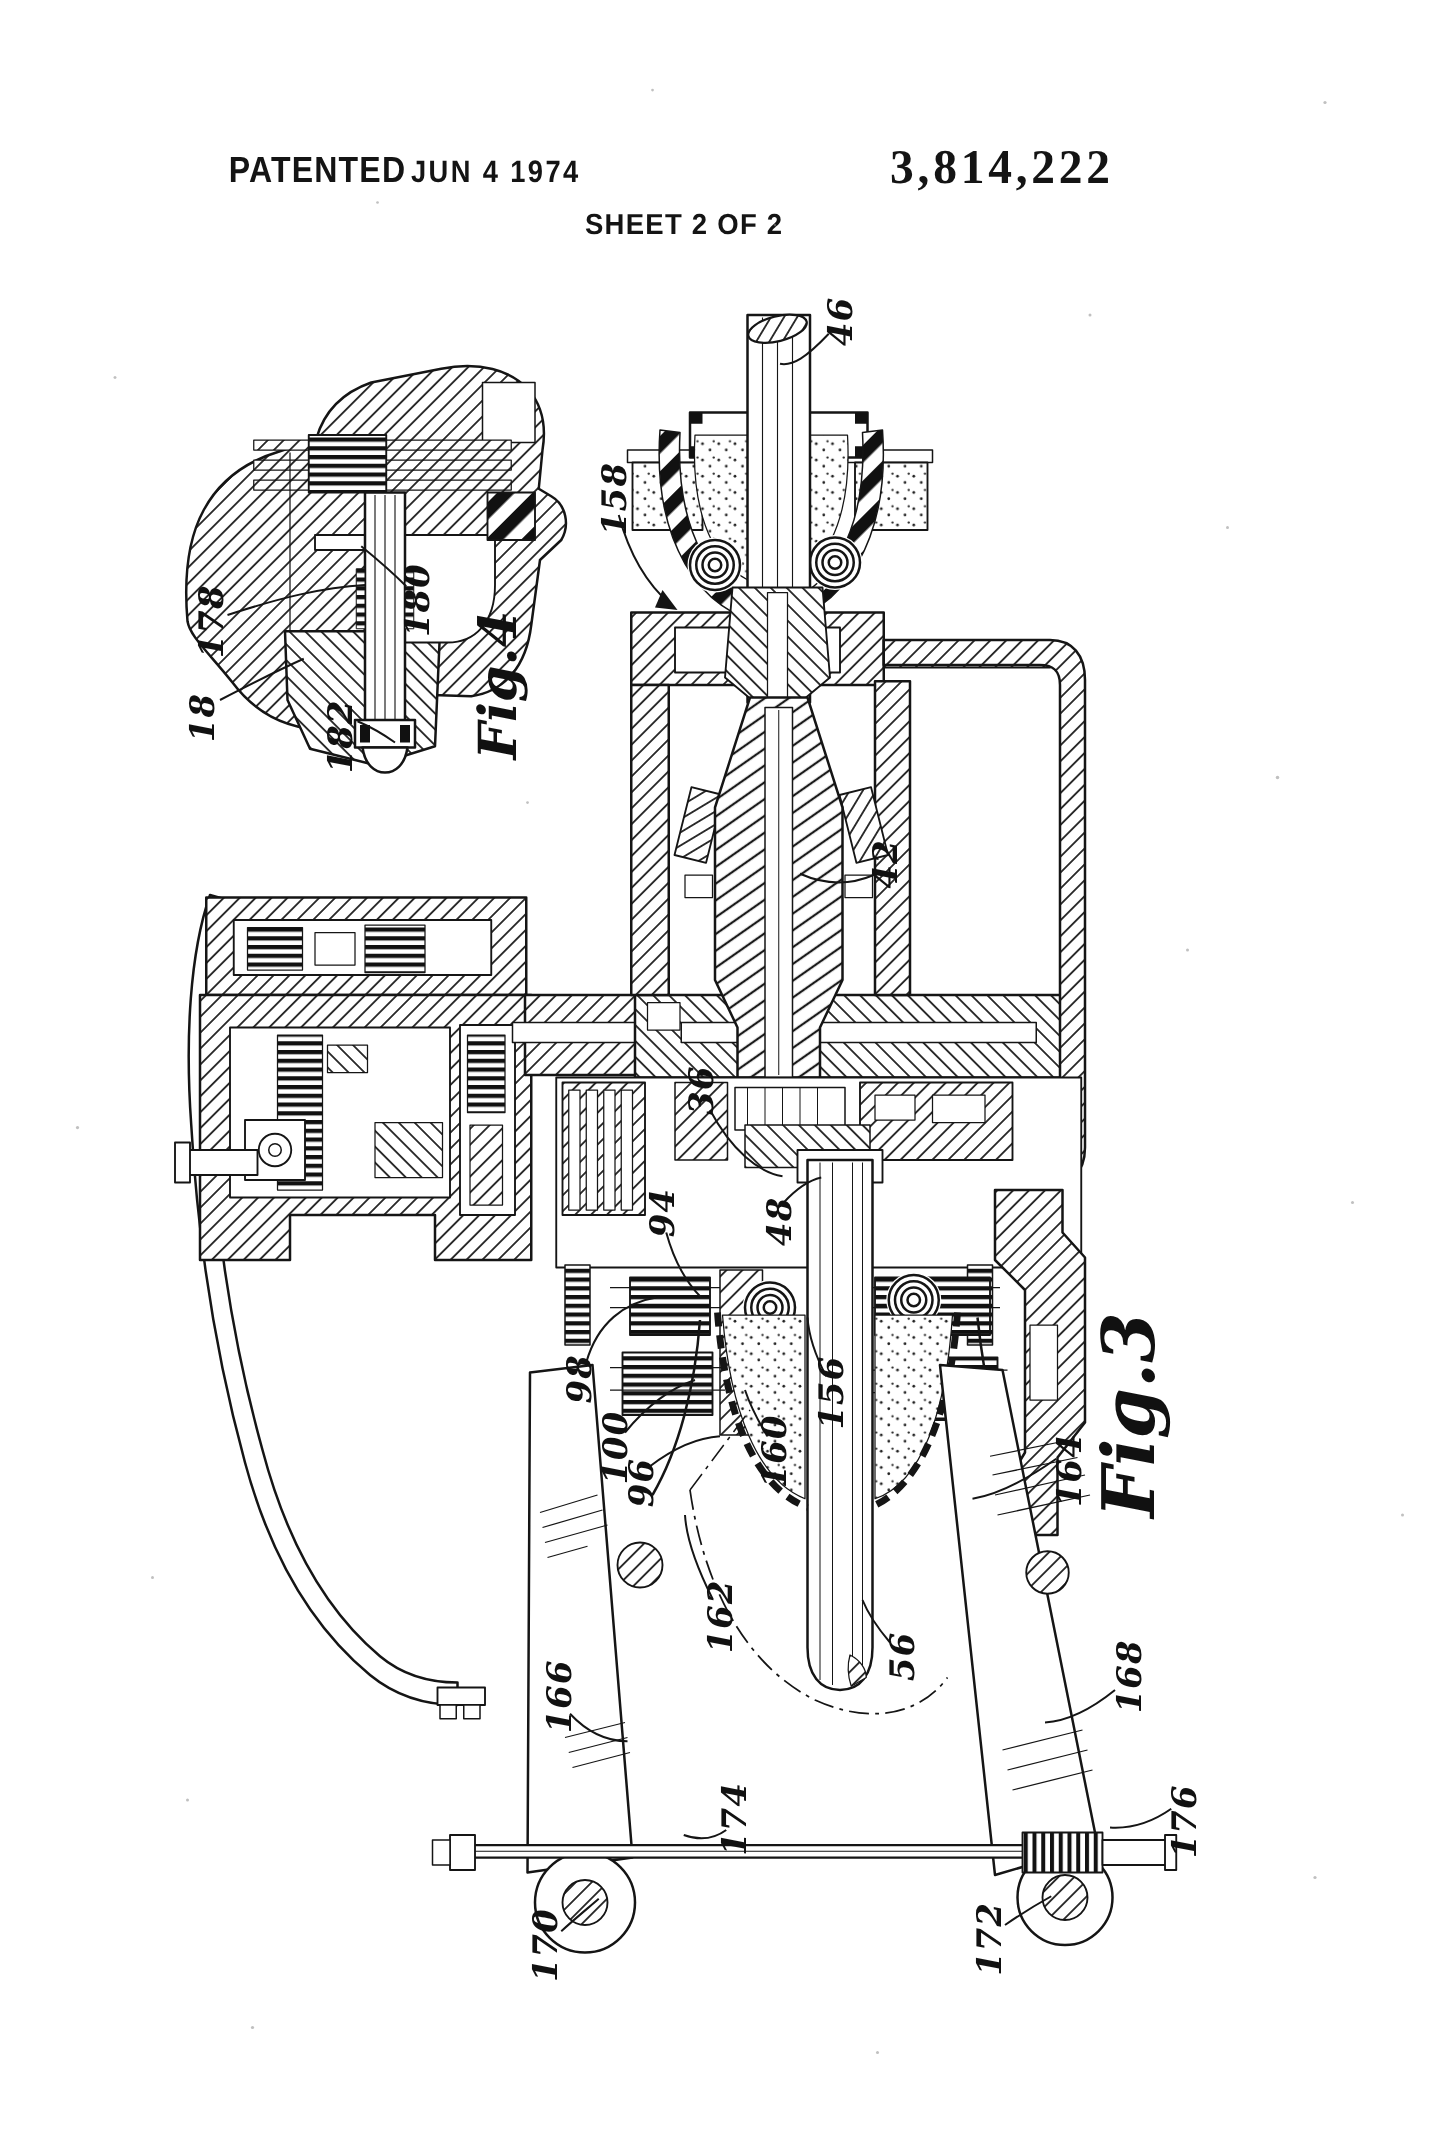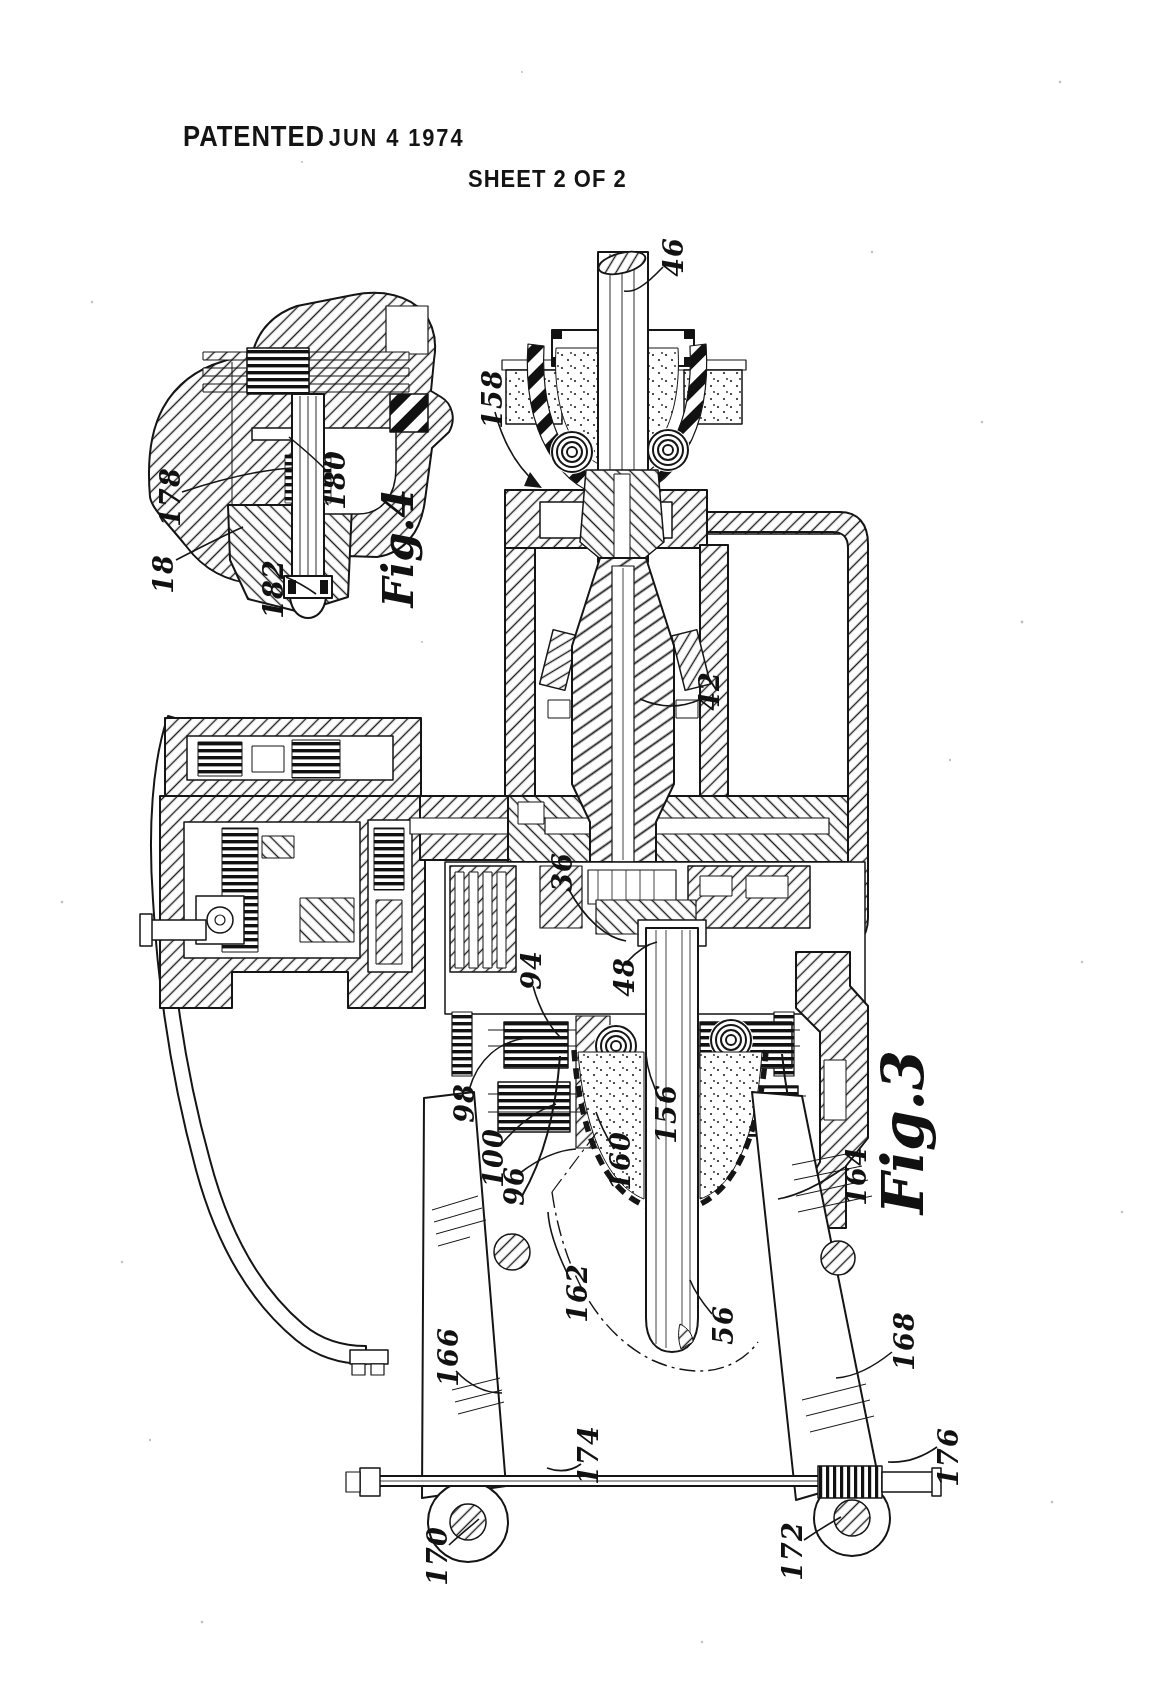--- a/index.html
+++ b/index.html
@@ -51,20 +51,21 @@
     color:#111;white-space:nowrap;
   }
 </style>
 </head>
 <body>
 
 <div class="page">
 
   <div class="hdr-stamp"><span>PATENTED</span><span class="date">JUN 4 1974</span></div>
 
+  <div class="hdr-number">3,814,222</div>
 
   <div class="hdr-sheet">SHEET 2 OF 2</div>
 
   <svg class="art" width="1161" height="1705" viewBox="0 0 1161 1705" xmlns="http://www.w3.org/2000/svg">
     <defs>
       <pattern id="h1" width="9" height="9" patternUnits="userSpaceOnUse" patternTransform="rotate(45)">
         <rect width="9" height="9" fill="#ffffff"></rect>
         <line x1="4.5" y1="0" x2="4.5" y2="9" stroke="#1a1a1a" stroke-width="1.4"></line>
       </pattern>
       <pattern id="h2" width="9" height="9" patternUnits="userSpaceOnUse" patternTransform="rotate(-45)">

